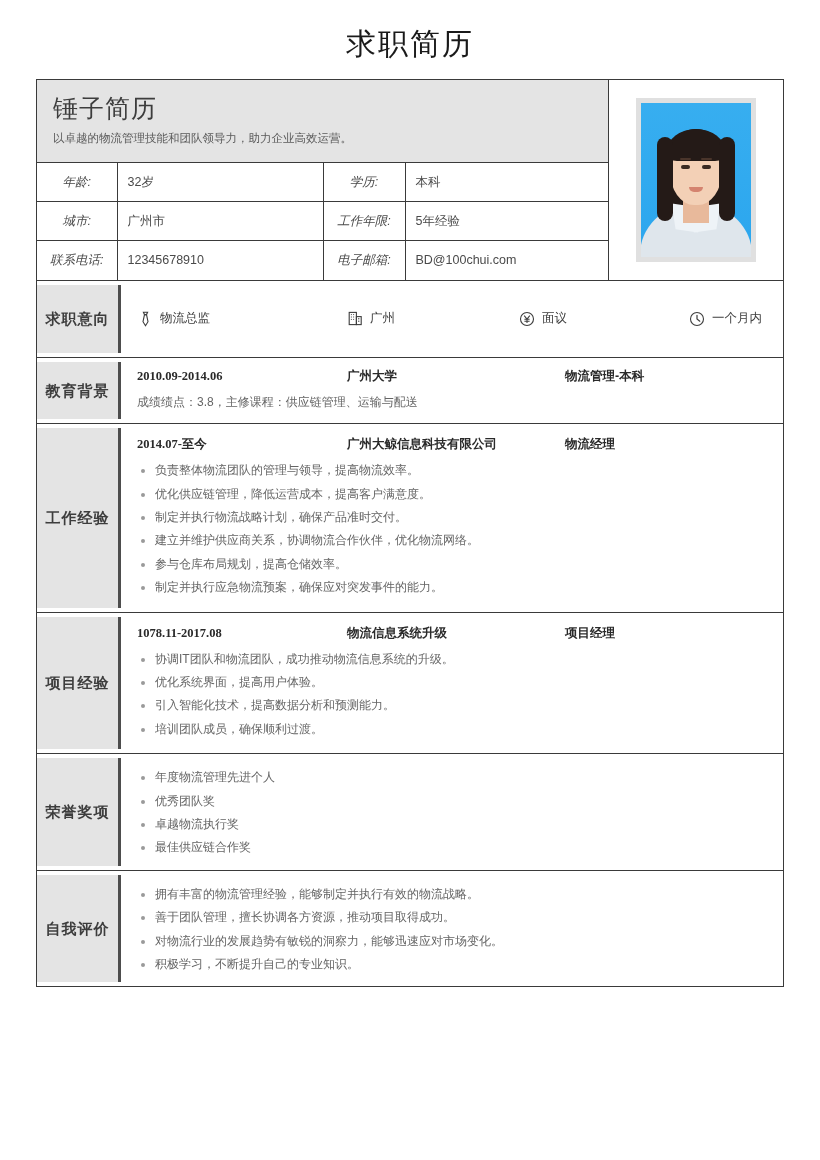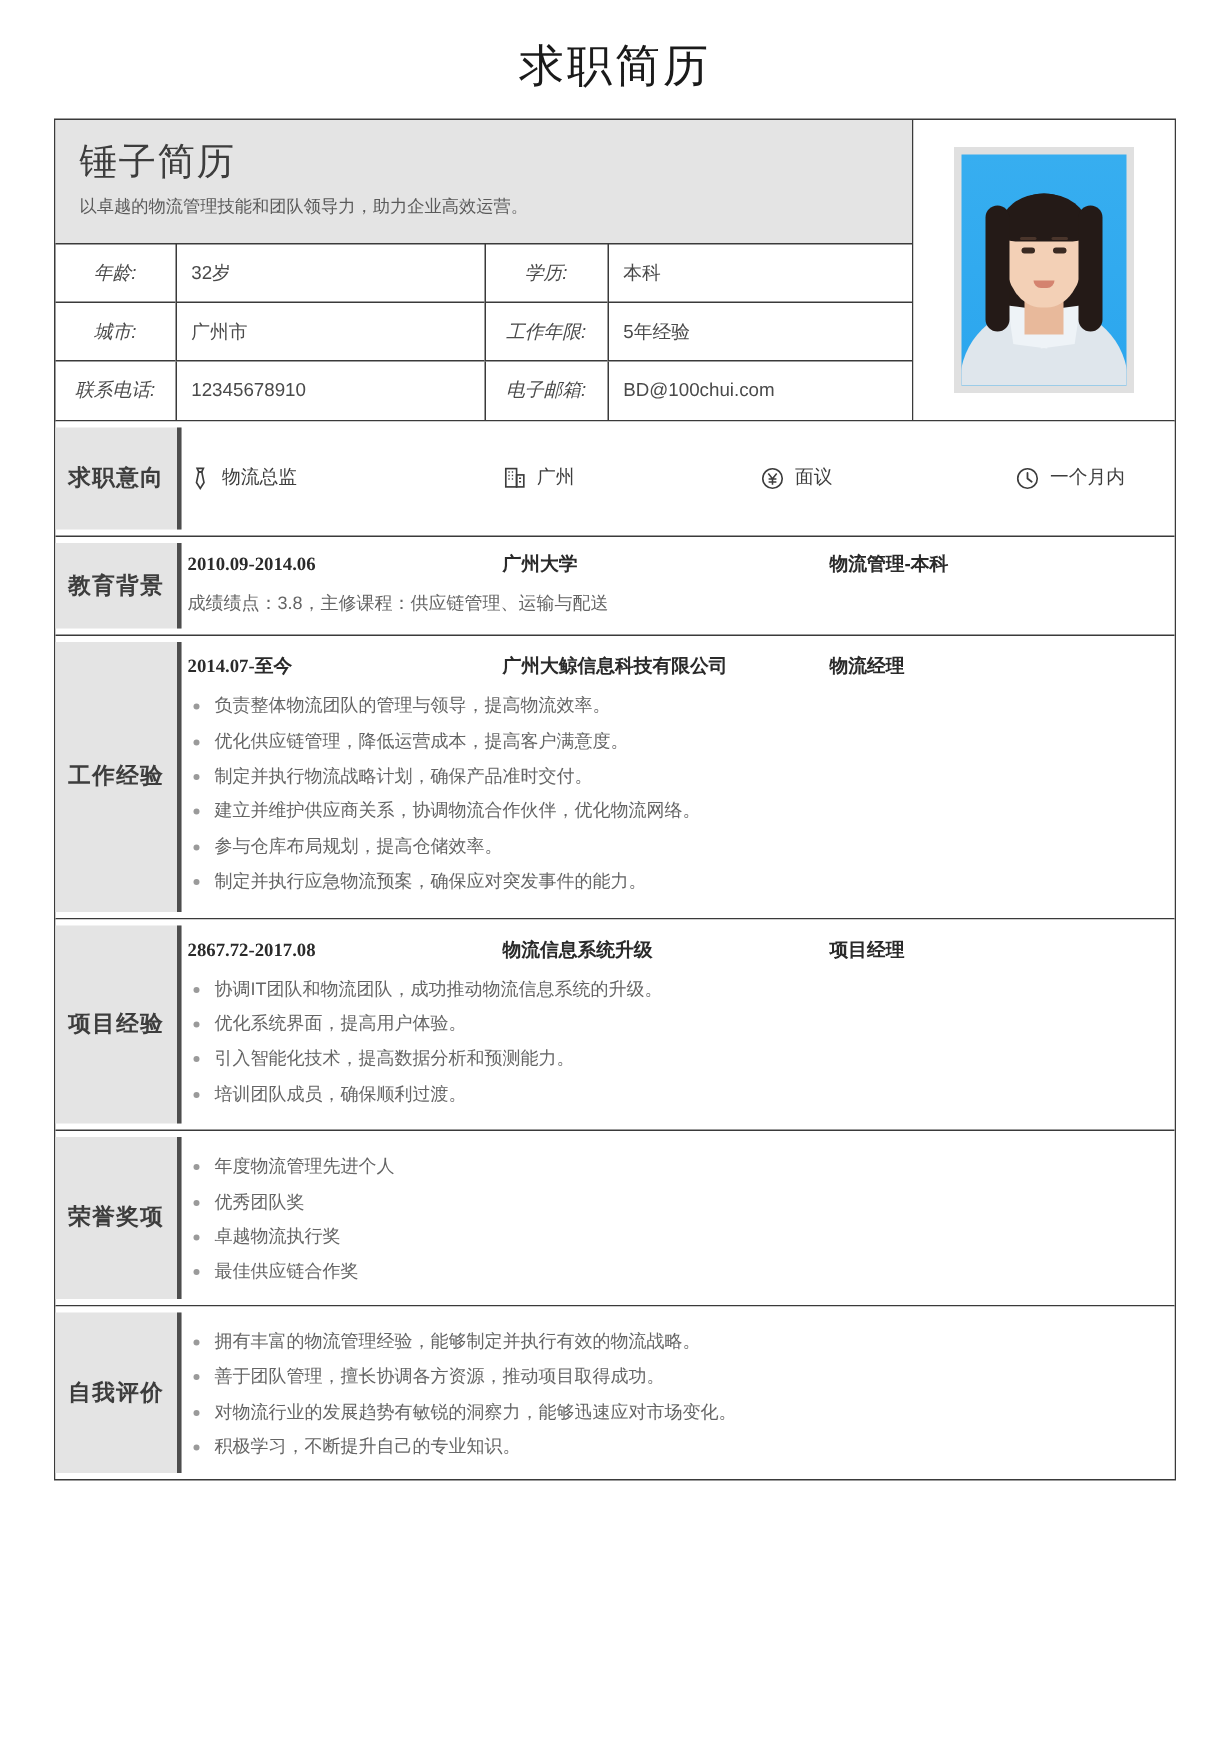--- a/index.html
+++ b/index.html
@@ -234,21 +234,21 @@
     align-items: center;
     justify-content: center;
     font-size: 15px;
     font-weight: bold;
     color: #3d3d3d;
     line-height: 1.55;
     letter-spacing: 1px;
   }
   .sec-body {
     flex: 1 1 auto;
-    padding: 12px 14px 12px 4px;
+    padding: 12px 14px 12px 16px;
     box-sizing: border-box;
   }
 
   
   .intent-row {
     display: flex;
     align-items: center;
     min-height: 52px;
   }
   .intent-item {
@@ -475,21 +475,21 @@
       </div>
     </div>
 
     <div class="section">
       <div class="sec-label">
         <span>项目</span>
         <span>经验</span>
       </div>
       <div class="sec-body">
         <div class="entry-head">
-          <span class="eh-date">2867.72-2017.08</span>
+          <span class="eh-date">1078.11-2017.08</span>
           <span class="eh-org">物流信息系统升级</span>
           <span class="eh-role">项目经理</span>
         </div>
         <ul class="bullets">
           <li>协调IT团队和物流团队，成功推动物流信息系统的升级。</li>
           <li>优化系统界面，提高用户体验。</li>
           <li>引入智能化技术，提高数据分析和预测能力。</li>
           <li>培训团队成员，确保顺利过渡。</li>
         </ul>
       </div>

